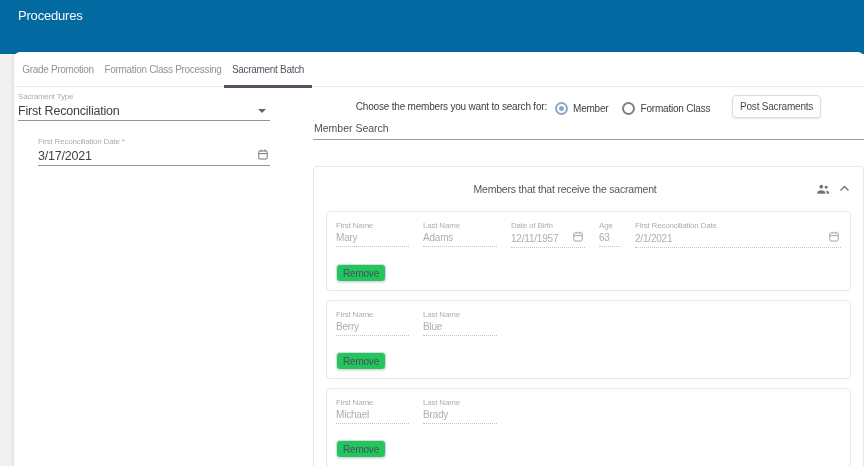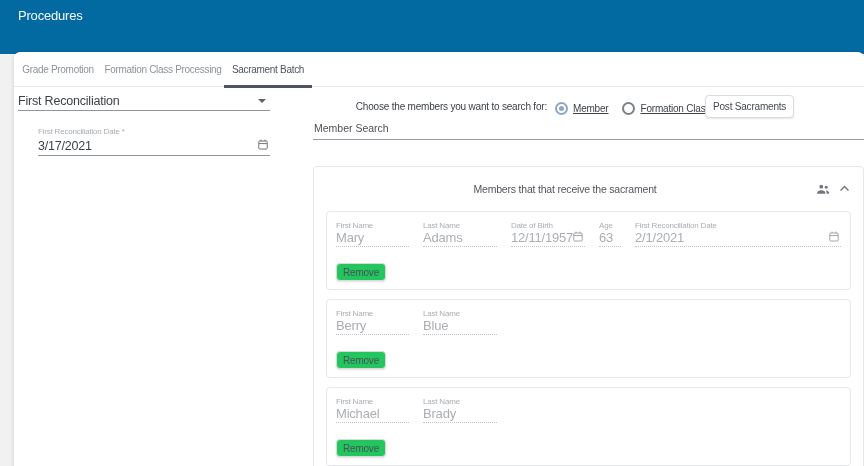--- a/index.html
+++ b/index.html
@@ -49,22 +49,22 @@
   .prompt { position:absolute; right:317px; top:49px; font-size:10px;
          line-height:11px; color:#3d4249; white-space:nowrap; }
   .radio-group { position:absolute; left:541px; top:45px; height:23px;
          display:flex; align-items:center; }
   .radio-opt { display:flex; align-items:center; cursor:pointer; margin-right:14px; }
   .radio { width:13px; height:13px; border-radius:50%; border:2px solid #7c8288;
          position:relative; flex:none; }
   .radio.sel { border-color:#8ba7c6; }
   .radio.sel::after { content:""; position:absolute; left:2px; top:2px;
          width:5px; height:5px; border-radius:50%; background:#8ba7c6; }
-  .radio-lbl { font-size:10px; color:#3d4249; margin-left:5px; white-space:nowrap;text-decoration:underline; }
-  .post-btn { position:absolute; left:691px; top:43px; min-width:78px; height:23px;
+  .radio-lbl { font-size:10px; color:#3d4249; margin-left:5px; white-space:nowrap; }
+  .post-btn { position:absolute; left:718px; top:43px; min-width:78px; height:23px;
          background:#fff; border:1px solid #dadcdf; border-radius:4px;
          box-shadow:0 1px 2px rgba(0,0,0,0.10); font-size:10px; color:#454b53;
          font-family:inherit; letter-spacing:-0.2px; padding:0 7px; cursor:pointer; }
 
   
   .member-search { position:absolute; left:299px; right:0; top:66px; }
   .member-search input { width:100%; border:none; outline:none; background:transparent;
          border-bottom:1px solid #9a9ea3; font-family:inherit; font-size:10.5px;
          color:#3d4249; padding:0 0 5px 1px; height:17px; }
   .member-search input::placeholder { color:#4b5056; opacity:1; }
@@ -78,21 +78,21 @@
   .hdr-icons .icon-btn { background:none; border:none; padding:0; cursor:pointer;
          color:#6f757c; display:flex; align-items:center; }
 
   .member-list { padding:1px 12px 12px; }
   .member-card { border:1px solid #e5e7ea; border-radius:4px;
          padding:9px 9px 8px; margin-bottom:9px; background:#fff; }
   .fields { display:flex; gap:14px; }
   .field .flabel { display:block; font-size:8px; line-height:9px; color:#abaeb3;
          white-space:nowrap; }
   .field .val { display:flex; justify-content:space-between; align-items:flex-end;
-         border-bottom:1px dotted #c3c3c3; padding:1px 0 2px; font-size:13px;
+         border-bottom:1px dotted #c3c3c3; padding:1px 0 2px; font-size:10px;
          line-height:13px; color:#abaeb3; min-height:16px; white-space:nowrap; }
   .field .val .cal { color:#a2a6ab; }
   .f-first_name { width:73px; } .f-last_name { width:74px; }
   .f-dob { width:74px; } .f-age { width:22px; } .f-frd { flex:1; }
   .remove-btn { margin-top:16px; height:18px; padding:0 6px; background:#22c55e;
          border:1px solid #d8dadd; border-radius:4px; box-shadow:0 1px 2px rgba(0,0,0,0.12);
          font-size:10px; color:#4a5058; font-family:inherit; letter-spacing:-0.2px;
          cursor:pointer; }
 </style>
 </head>
@@ -114,20 +114,21 @@
           <span>Grade Promotion</span>
         </div>
         <div class="tab t2 active">
           <span>Sacrament Batch</span>
           <div class="indicator"></div>
         </div>
       </div>
 
     <div class="left-form">
       <div class="fgroup">
+        <span class="flabel">Sacrament Type</span>
         <div class="fvalue">
           <span>First Reconciliation</span>
           <span class="caret-down"></span>
         </div>
       </div>
       <div class="fgroup">
         <span class="flabel">First Reconciliation Date *</span>
         <div class="fvalue">
           <span>3/17/2021</span>
           <span class="cal">

